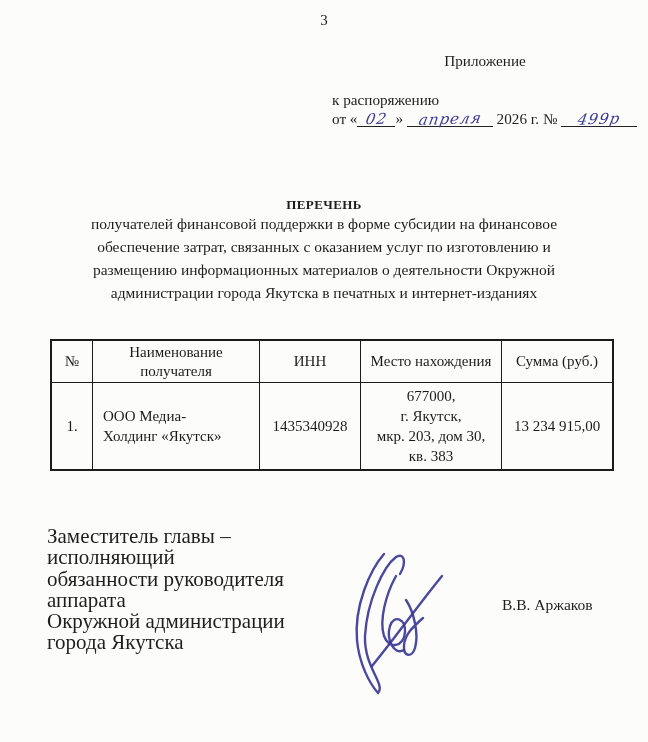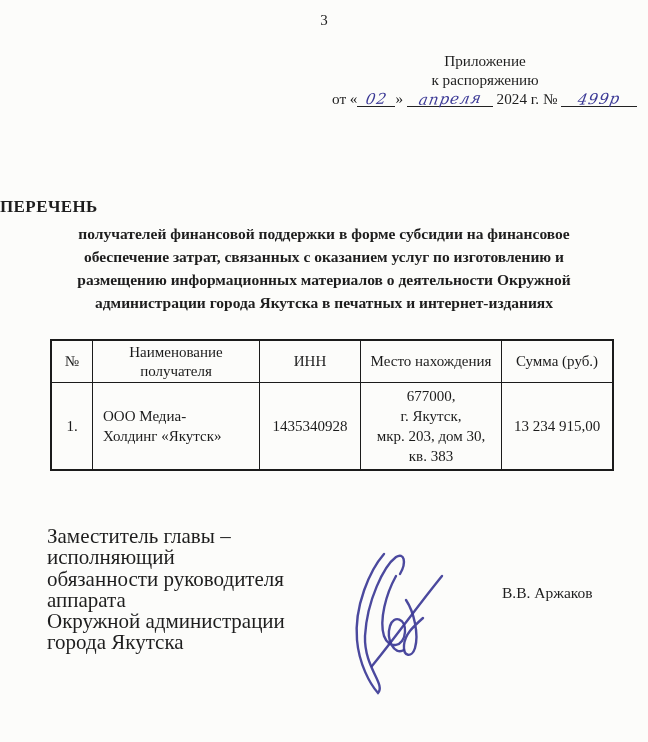--- a/index.html
+++ b/index.html
@@ -32,23 +32,23 @@
   .appendix {
     position: absolute;
     top: 52px;
     left: 332px;
     width: 306px;
     font-size: 15.2px;
     line-height: 17.4px;
   }
   .appendix .appendix-label {
     text-align: center;
-    margin-bottom: 2px;
-  }
-  .appendix .to-line1 { text-align: center; }
+    margin-bottom: 22px;
+  }
+  .appendix .to-line1 { text-align: left; }
   .appendix .to-line2 { text-align: center; white-space: nowrap; }
   .date-line {
     margin-top: 1px;
     white-space: nowrap;
     font-size: 15.2px;
   }
   .hw-slot {
     display: inline-block;
     border-bottom: 1.3px solid #222;
     text-align: center;
@@ -67,31 +67,32 @@
     font-size: 15px;
     letter-spacing: 1px;
   }
 
   
   .doc-title {
     position: absolute;
     top: 197px;
     left: 0;
     right: 0;
+    text-align: center;
     font-weight: bold;
-    font-size: 17px;
+    font-size: 13px;
     letter-spacing: 0.4px;
   }
   .doc-subtitle {
     position: absolute;
-    top: 222px;
+    top: 212px;
     left: 24px;
     right: 24px;
     text-align: center;
-    font-weight: bold;
+    font-weight: normal;
     font-size: 15.5px;
     line-height: 23px;
   }
 
   
   .recipients-table {
     position: absolute;
     top: 339px;
     left: 50px;
     border-collapse: collapse;
@@ -123,21 +124,21 @@
   .signatory-position {
     position: absolute;
     top: 526px;
     left: 47px;
     width: 300px;
     font-size: 21px;
     line-height: 21.3px;
   }
   .signer-name {
     position: absolute;
-    top: 584px;
+    top: 596px;
     left: 502px;
     font-size: 15.5px;
     white-space: nowrap;
     font-family: Liberation Serif, serif;
   }
   .autograph {
     position: absolute;
     top: 544px;
     left: 344px;
     width: 104px;
@@ -155,21 +156,21 @@
 </head>
 <body>
 
 <div class="page">
 
   <div class="page-number">3</div>
 
   <div class="appendix">
     <div class="appendix-label">Приложение</div>
     <div class="to-line1">к распоряжению</div>
-    <div class="date-line"><span>от «</span><span class="hw-slot day"><span class="hw">02</span></span><span>»</span>&nbsp;<span class="hw-slot month"><span class="hw">апреля</span></span>&nbsp;<span>2024 г. №</span>&nbsp;<span class="hw-slot num"><span class="hw">499р</span></span></div>
+    <div class="date-line"><span>от «</span><span class="hw-slot day"><span class="hw">02</span></span><span>»</span>&nbsp;<span class="hw-slot month"><span class="hw">апреля</span></span>&nbsp;<span>2026 г. №</span>&nbsp;<span class="hw-slot num"><span class="hw">499р</span></span></div>
   </div>
 
   <div class="doc-title">ПЕРЕЧЕНЬ</div>
   <div class="doc-subtitle pre">получателей финансовой поддержки в форме субсидии на финансовое
 обеспечение затрат, связанных с оказанием услуг по изготовлению и
 размещению информационных материалов о деятельности Окружной
 администрации города Якутска в печатных и интернет-изданиях</div>
 
   <table class="recipients-table">
     <thead>

